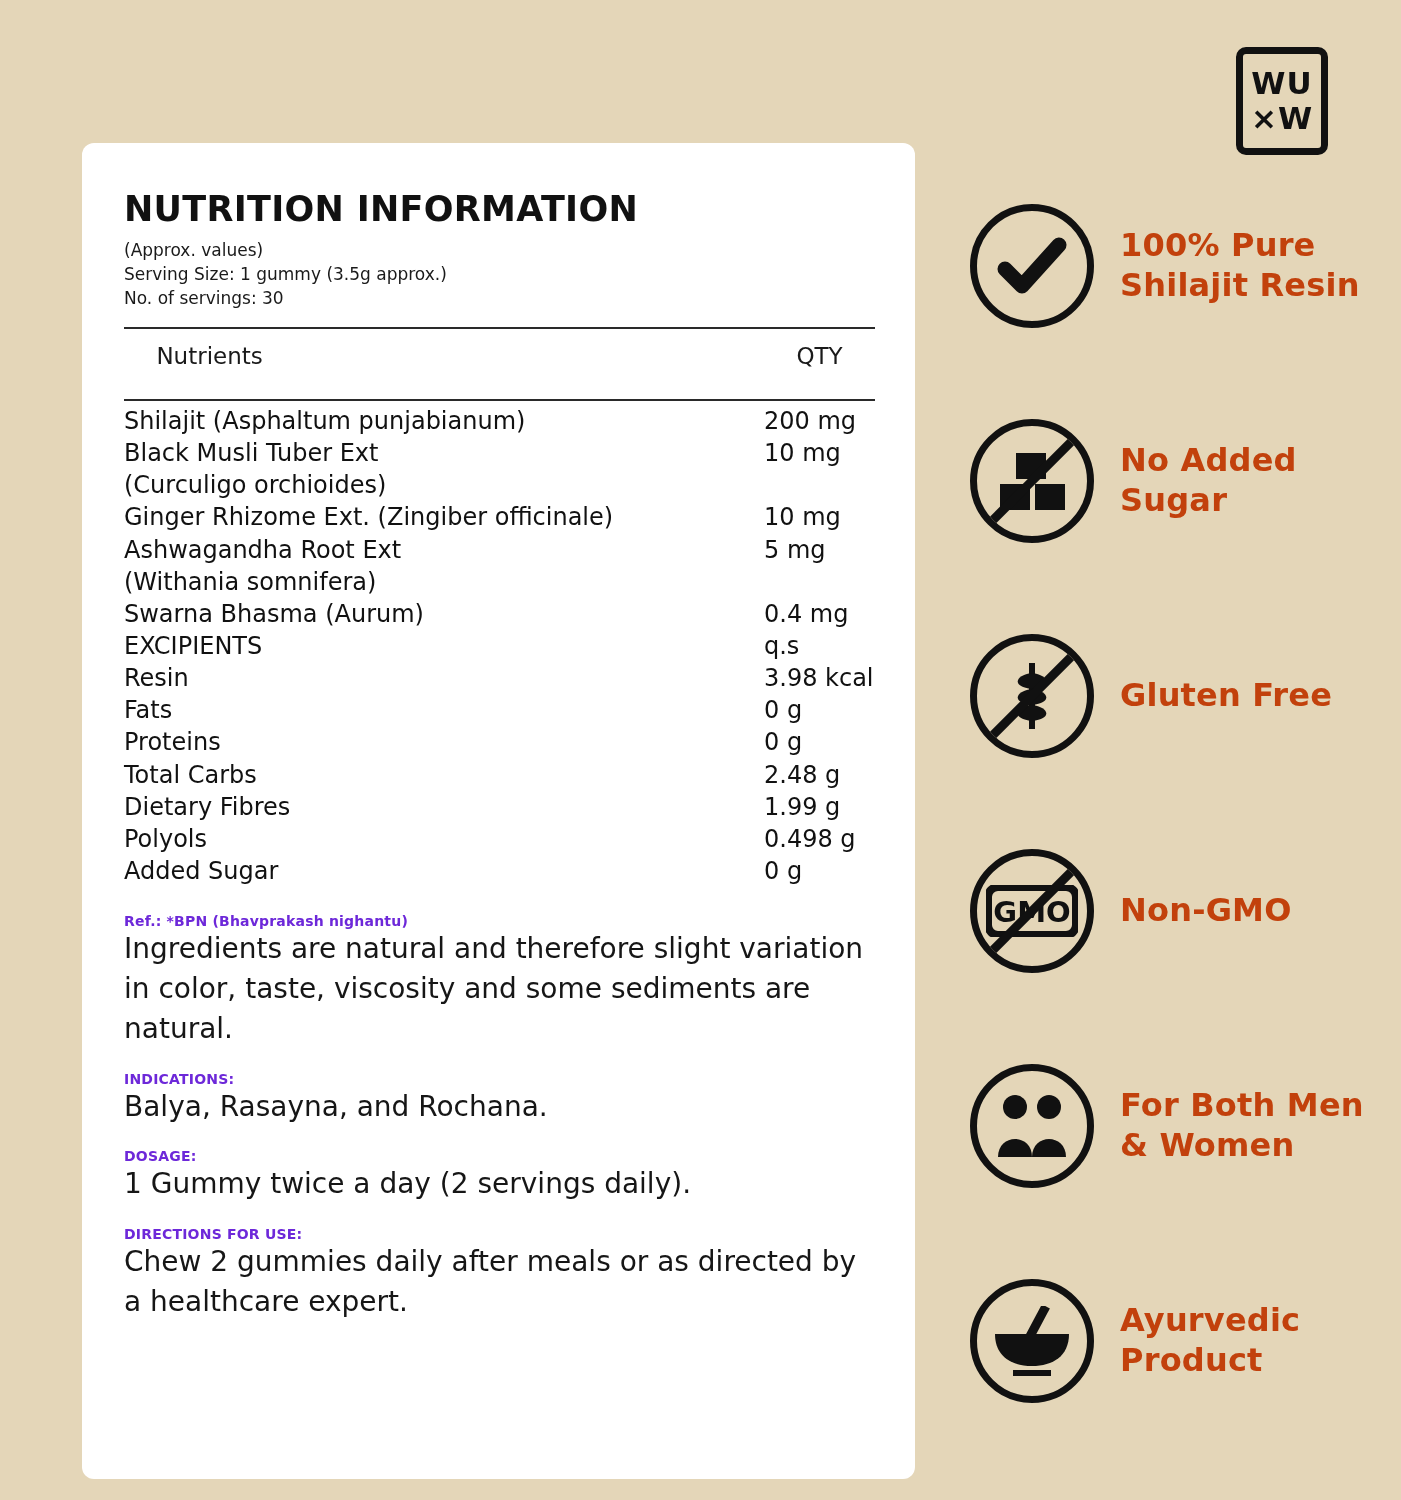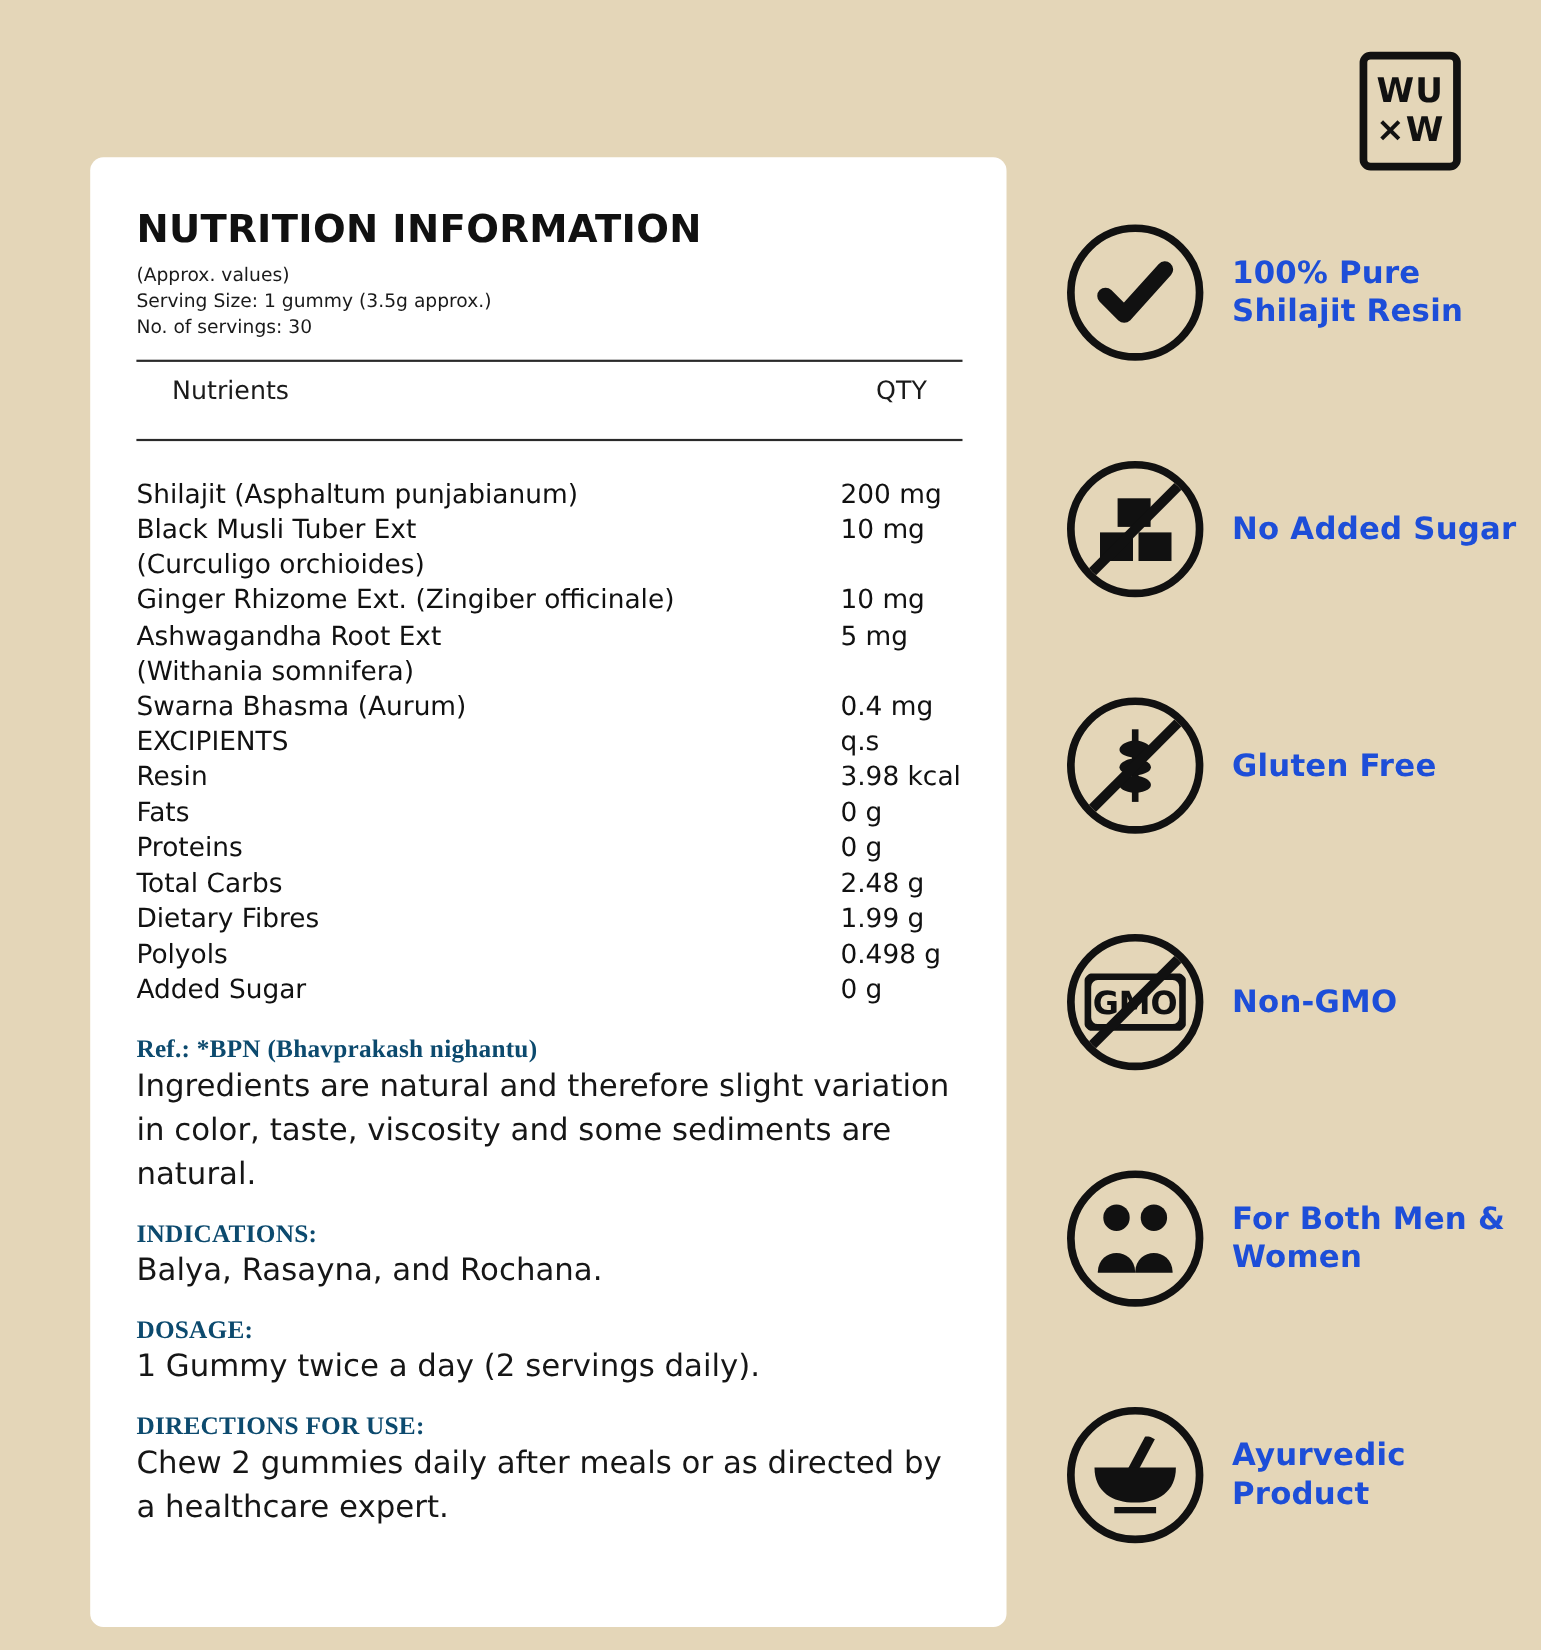--- a/index.html
+++ b/index.html
@@ -72,38 +72,37 @@
   .table-head {
     display: flex;
     padding: 14px 0 14px 0;
     font-size: 23px;
     color: #1a1a1a;
     justify-content: center;
   }
   .col-name { width: 640px; }
   .col-qty  { width: auto; }
 
-  .rows { margin-top: 32px; }
+  .rows { margin-top: 4px; }
   .nrow {
     display: flex;
     font-size: 24px;
     color: #111;
     line-height: 1.34;
   }
   .nrow .name { width: 640px; }
   .nrow .qty  { width: auto; }
   .nrow.cont .name { padding-left: 0; }
 
   .notes { margin-top: 26px; }
   .note-head {
-    font-size: 23px;
+    font-size: 14px;
     font-weight: bold;
-    color: #0c4a6e;
+    color: #6d28d9;
     letter-spacing: 0.2px;
-    font-family: Liberation Serif, serif;
   }
   .note-body {
     font-size: 28px;
     color: #161616;
     line-height: 1.42;
   }
   .note-block { margin-bottom: 22px; }
   .note-block:last-child { margin-bottom: 0; }
 
   
@@ -128,23 +127,23 @@
     box-sizing: border-box;
     position: relative;
     flex: 0 0 auto;
     display: flex;
     align-items: center;
     justify-content: center;
     overflow: hidden;
   }
   .feature-label {
     margin-left: 26px;
-    font-size: 28px;
+    font-size: 32px;
     font-weight: bold;
-    color: #1d4ed8;
+    color: #c2410c;
     line-height: 1.24;
     letter-spacing: 0.2px;
   }
   .slash {
     position: absolute;
     width: 150px;
     height: 9px;
     background: #111;
     top: 50%;
     left: 50%;

